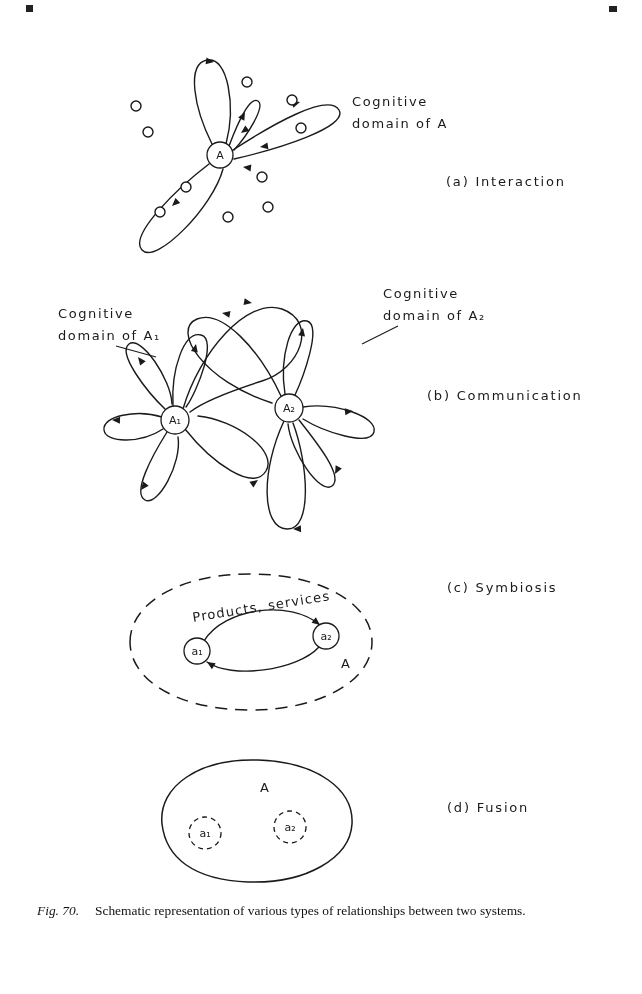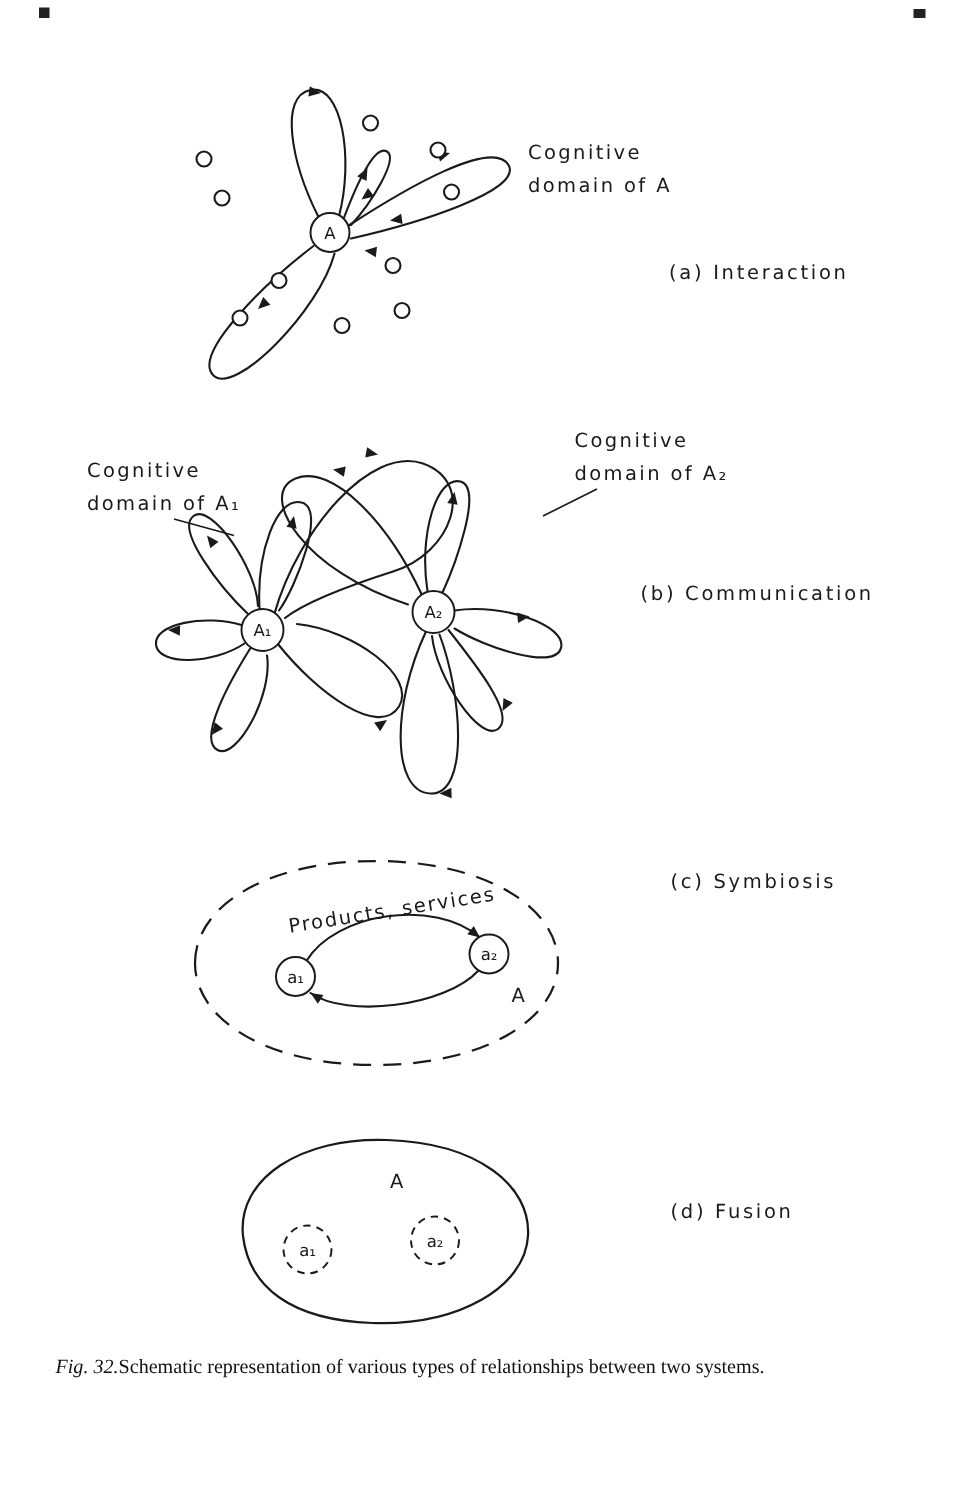--- a/index.html
+++ b/index.html
@@ -37,21 +37,21 @@
     font-family:"DejaVu Sans", sans-serif;
     font-size:13px; letter-spacing:1.2px; fill:#1a1a1a; text-anchor:middle;
   }
 
   .caption {
     position:absolute; left:37px; top:903px; width:580px;
     font-family:"Liberation Serif", serif;
     font-size:13.4px; color:#111; line-height:1.25;
   }
   .caption .fig-label { font-style:italic; }
-  .caption .fig-text { margin-left:0; }
+  .caption .fig-text { margin-left:16px; }
 
   .artifact { position:absolute; background:#222; }
   .artifact.a1 { left:26px; top:5px; width:7px; height:7px; }
   .artifact.a2 { left:609px; top:6px; width:8px; height:6px; }
 </style>
 </head>
 <body>
 
 <div id="page">
 
@@ -161,16 +161,16 @@
       <text class="lbl" x="260" y="792">A</text>
       <circle class="dashed-circle" cx="205" cy="833" r="16"></circle>
       <text class="nodelbl" x="205" y="837">a₁</text>
       <circle class="dashed-circle" cx="290" cy="827" r="16"></circle>
       <text class="nodelbl" x="290" y="831">a₂</text>
       <text class="title" x="447" y="812">(d)  Fusion</text>
     </g>
   </svg>
 
   <div class="caption">
-    <span class="fig-label">Fig. 32.</span><span class="fig-text">Schematic representation of various types of relationships between two systems.</span>
+    <span class="fig-label">Fig. 70.</span><span class="fig-text">Schematic representation of various types of relationships between two systems.</span>
   </div>
 
 </div>
 
 </body></html>

